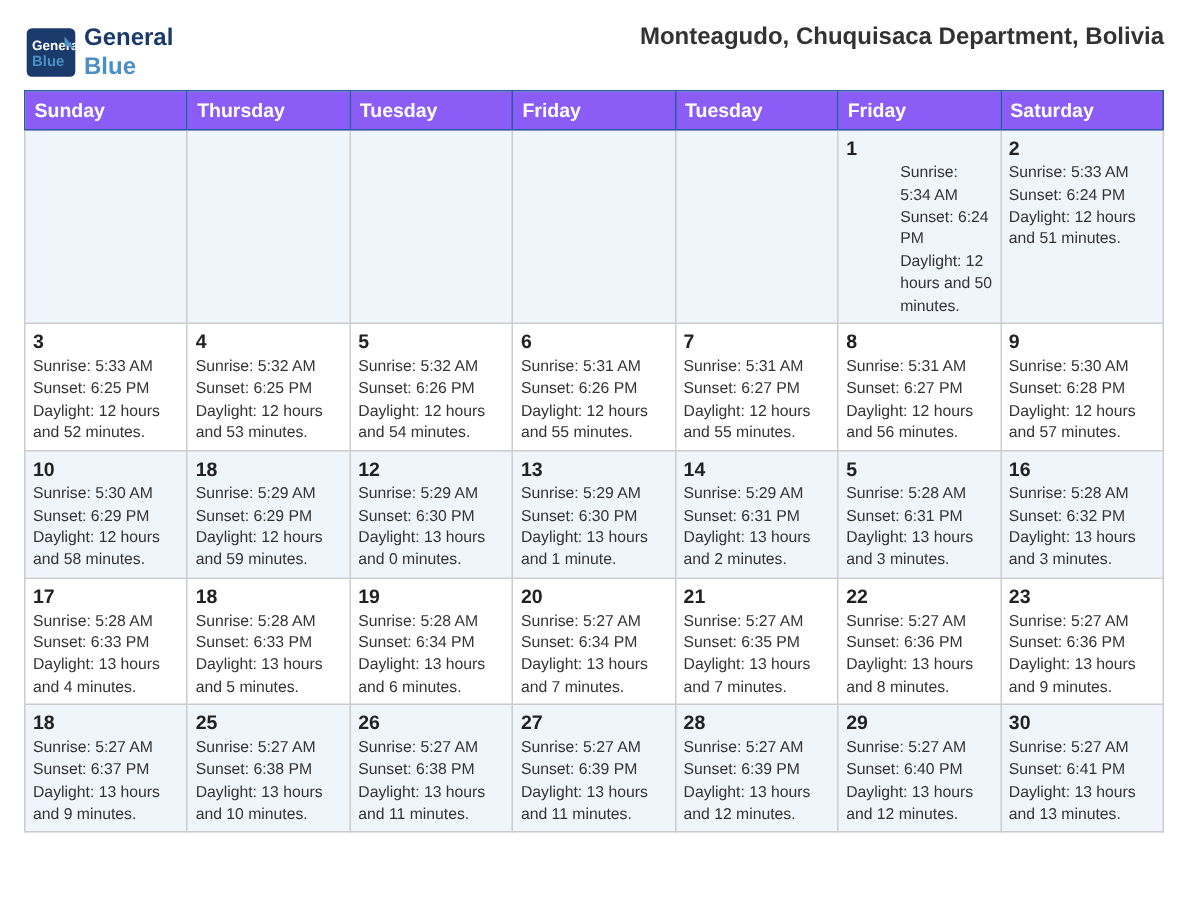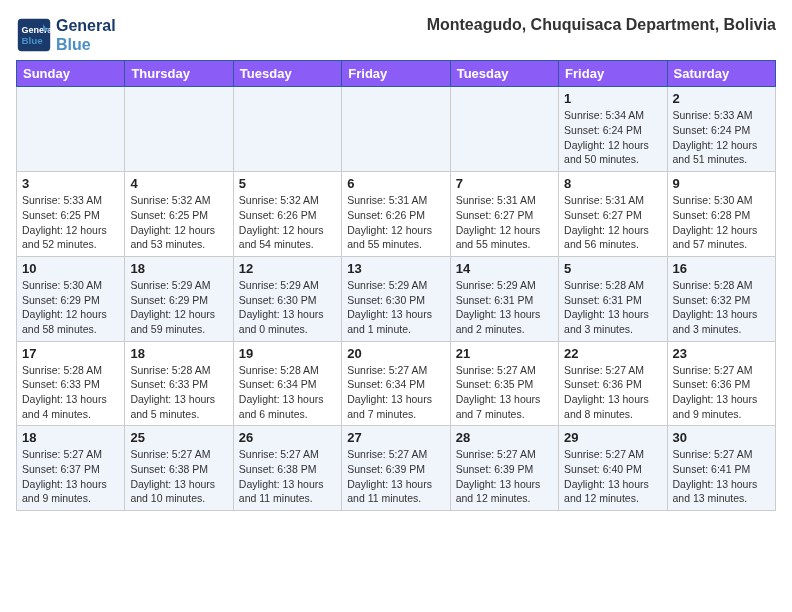--- a/index.html
+++ b/index.html
@@ -121,21 +121,21 @@
     </thead>
     <tbody id="calendar-body">
     <tr class="row-odd">
           <td class="empty-cell">&nbsp;</td>
           <td class="empty-cell">&nbsp;</td>
           <td class="empty-cell">&nbsp;</td>
           <td class="empty-cell">&nbsp;</td>
           <td class="empty-cell">&nbsp;</td>
           <td>
             <span class="day-number">1</span>
-            <div class="day-info" style="white-space: pre-line;">Sunrise: 5:34 AM
+            <div class="day-info" style="white-space: pre-line; margin-left: 36px;">Sunrise: 5:34 AM
 Sunset: 6:24 PM
 Daylight: 12 hours and 50 minutes.</div>
           </td>
           <td>
             <span class="day-number">2</span>
             <div class="day-info" style="white-space: pre-line;">Sunrise: 5:33 AM
 Sunset: 6:24 PM
 Daylight: 12 hours and 51 minutes.</div>
           </td>
         </tr>

